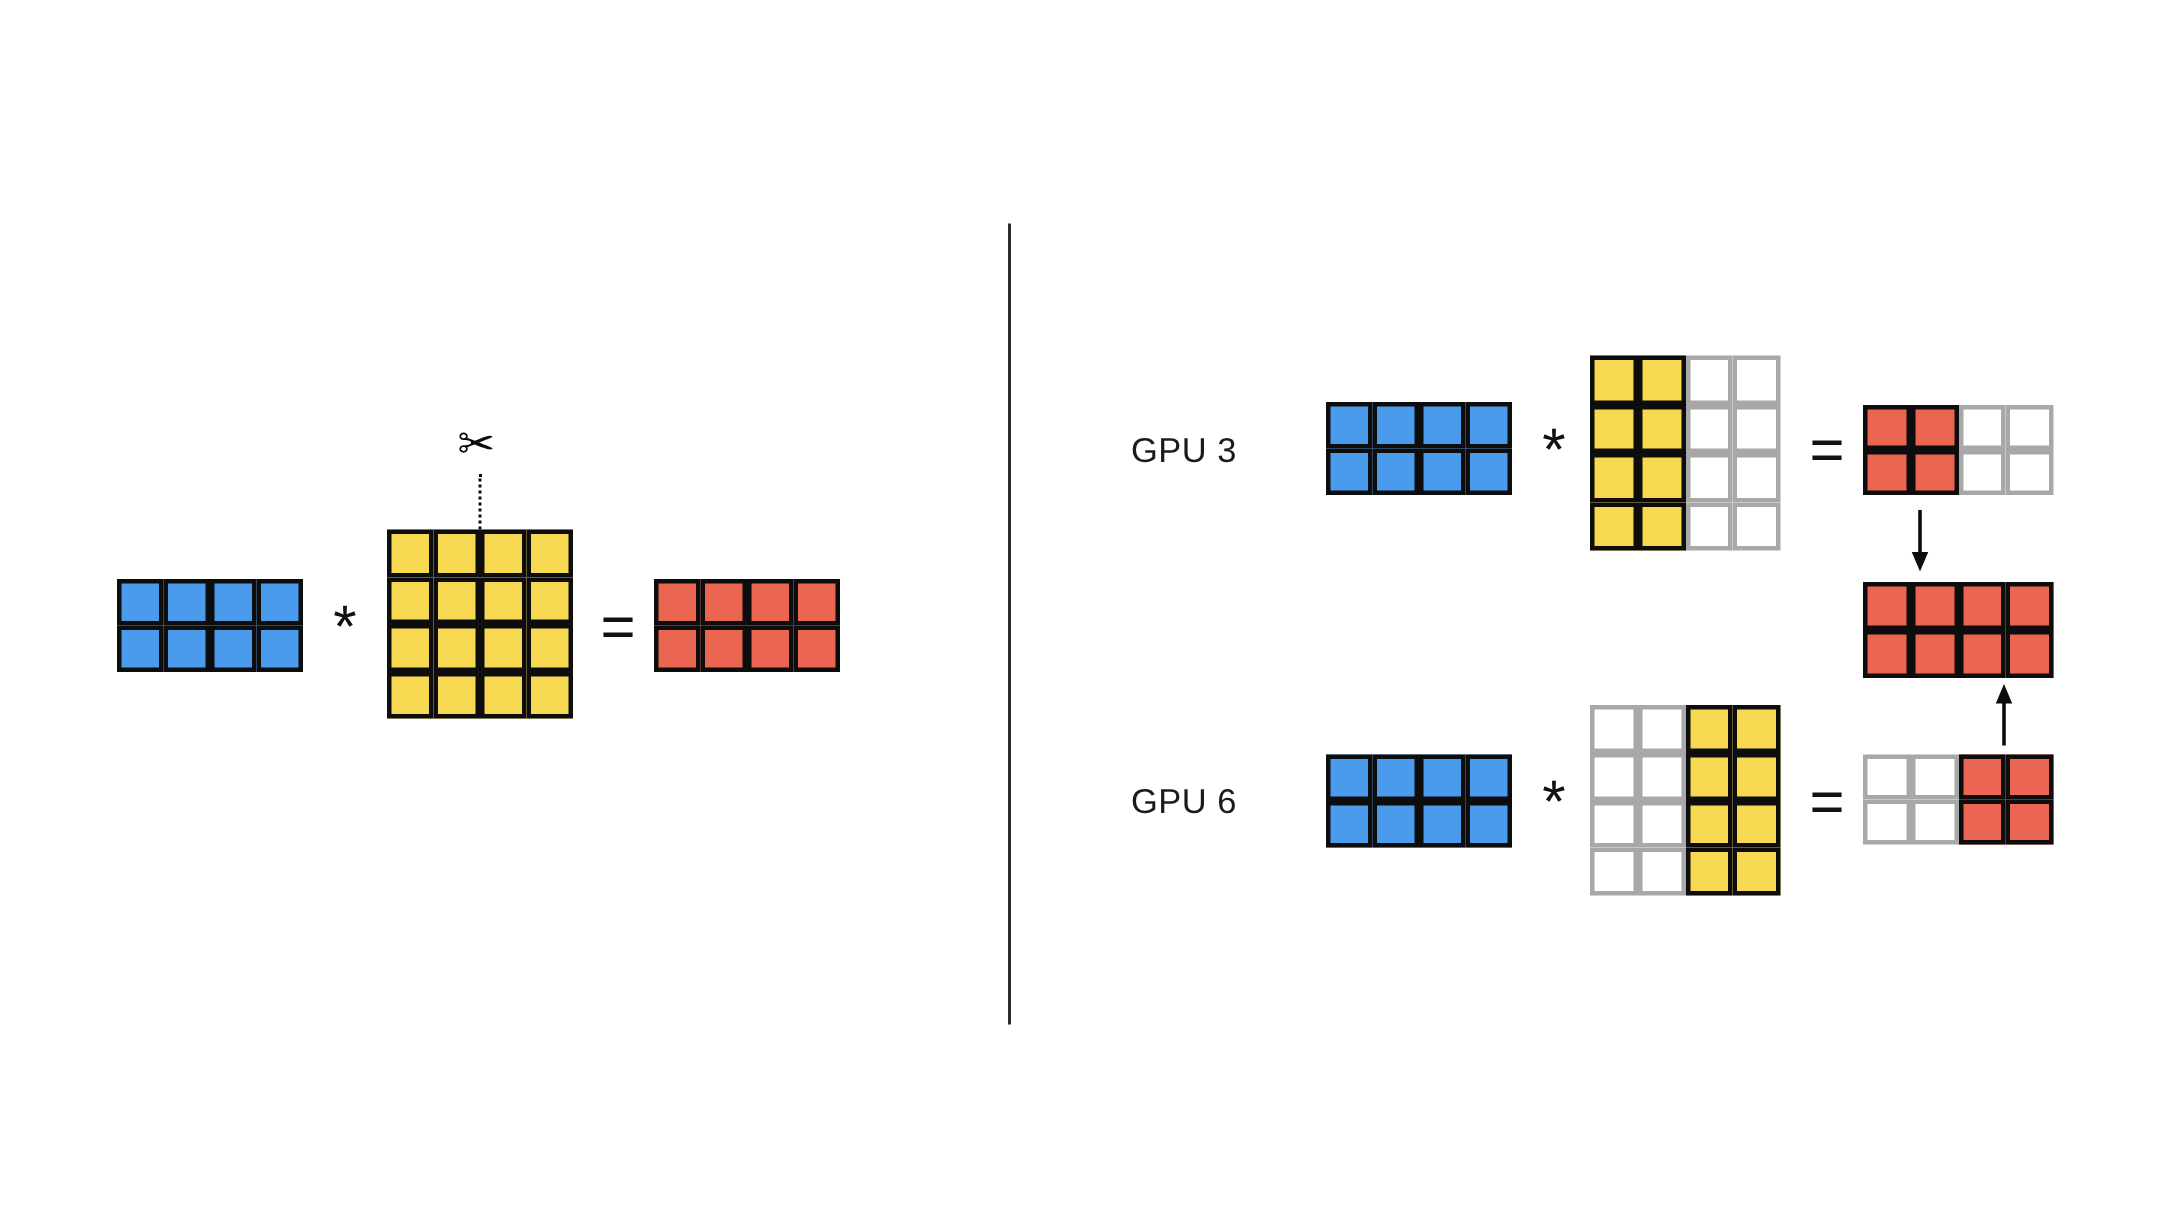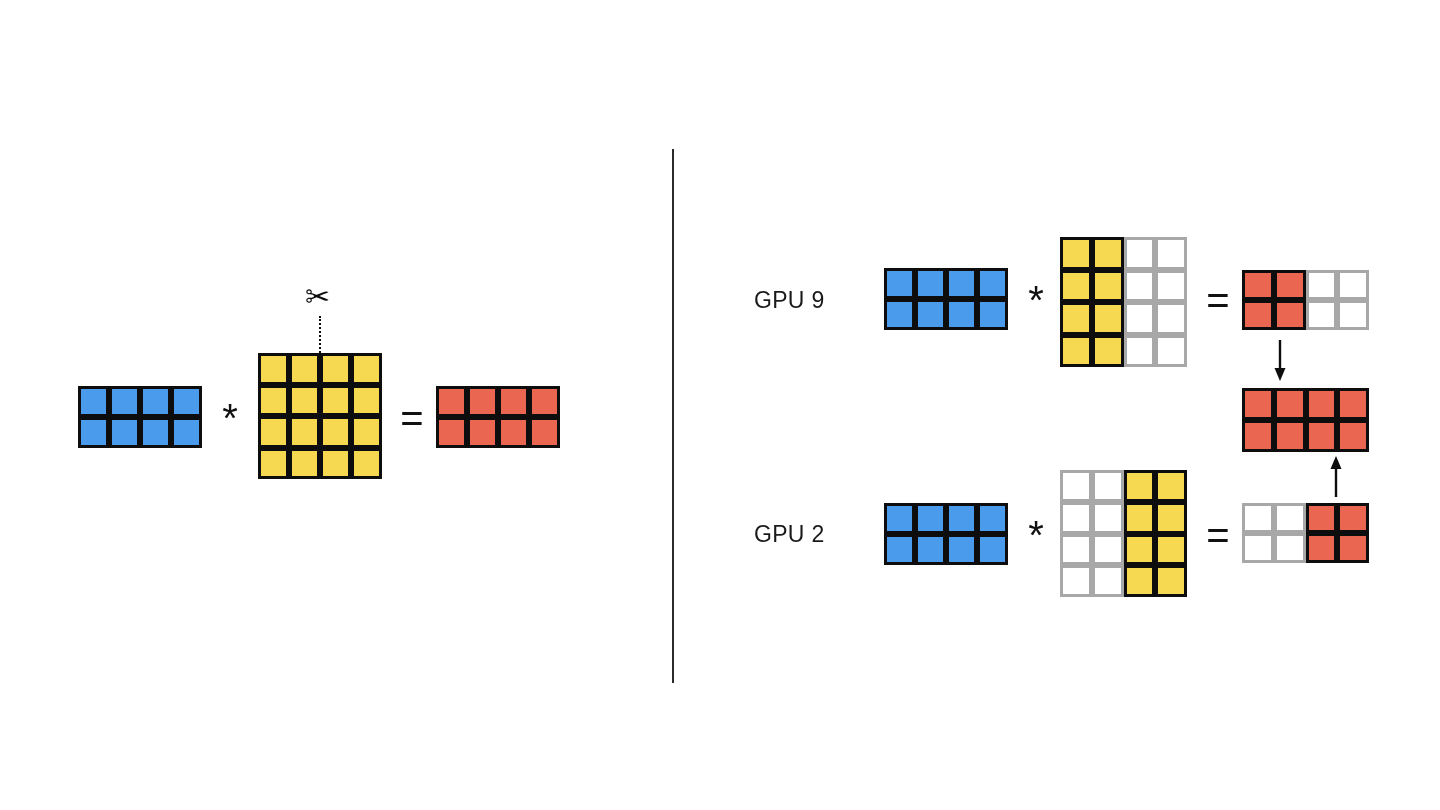--- a/index.html
+++ b/index.html
@@ -144,21 +144,21 @@
         <div class="cell fill-red bd-black" style="z-index: 2;"></div>
         <div class="cell fill-red bd-black" style="z-index: 2;"></div>
         <div class="cell fill-red bd-black" style="z-index: 2;"></div>
       </div>
   </div>
 
   <div class="divider" style="left:672px;top:149px;height:534px;"></div>
 
   <div class="abs" style="left:0;top:0;width:1440px;height:810px;">
 
-    <div class="gpu-label" style="left:754px;top:287px;">GPU 9</div>
+    <div class="gpu-label" style="left:754px;top:287px;">GPU 3</div>
 
     <div class="matrix" id="m-g1-blue" style="left:884px;top:268px;width:124px;height:62px;
                 grid-template-columns:repeat(4,1fr);grid-template-rows:repeat(2,1fr);">
         <div class="cell fill-blue bd-black" style="z-index: 2;"></div>
         <div class="cell fill-blue bd-black" style="z-index: 2;"></div>
         <div class="cell fill-blue bd-black" style="z-index: 2;"></div>
         <div class="cell fill-blue bd-black" style="z-index: 2;"></div>
         <div class="cell fill-blue bd-black" style="z-index: 2;"></div>
         <div class="cell fill-blue bd-black" style="z-index: 2;"></div>
         <div class="cell fill-blue bd-black" style="z-index: 2;"></div>
@@ -216,21 +216,21 @@
         <div class="cell fill-red bd-black" style="z-index: 2;"></div>
         <div class="cell fill-red bd-black" style="z-index: 2;"></div>
         <div class="cell fill-red bd-black" style="z-index: 2;"></div>
       </div>
 
     <svg class="arrow-svg" style="left:1326px;top:455px;" width="20" height="42" viewBox="0 0 20 42">
       <line x1="10" y1="42" x2="10" y2="10" stroke="#0d0d0d" stroke-width="2.4"></line>
       <polygon points="10,1 4.5,14 15.5,14" fill="#0d0d0d"></polygon>
     </svg>
 
-    <div class="gpu-label" style="left:754px;top:521px;">GPU 2</div>
+    <div class="gpu-label" style="left:754px;top:521px;">GPU 6</div>
 
     <div class="matrix" id="m-g2-blue" style="left:884px;top:503px;width:124px;height:62px;
                 grid-template-columns:repeat(4,1fr);grid-template-rows:repeat(2,1fr);">
         <div class="cell fill-blue bd-black" style="z-index: 2;"></div>
         <div class="cell fill-blue bd-black" style="z-index: 2;"></div>
         <div class="cell fill-blue bd-black" style="z-index: 2;"></div>
         <div class="cell fill-blue bd-black" style="z-index: 2;"></div>
         <div class="cell fill-blue bd-black" style="z-index: 2;"></div>
         <div class="cell fill-blue bd-black" style="z-index: 2;"></div>
         <div class="cell fill-blue bd-black" style="z-index: 2;"></div>

